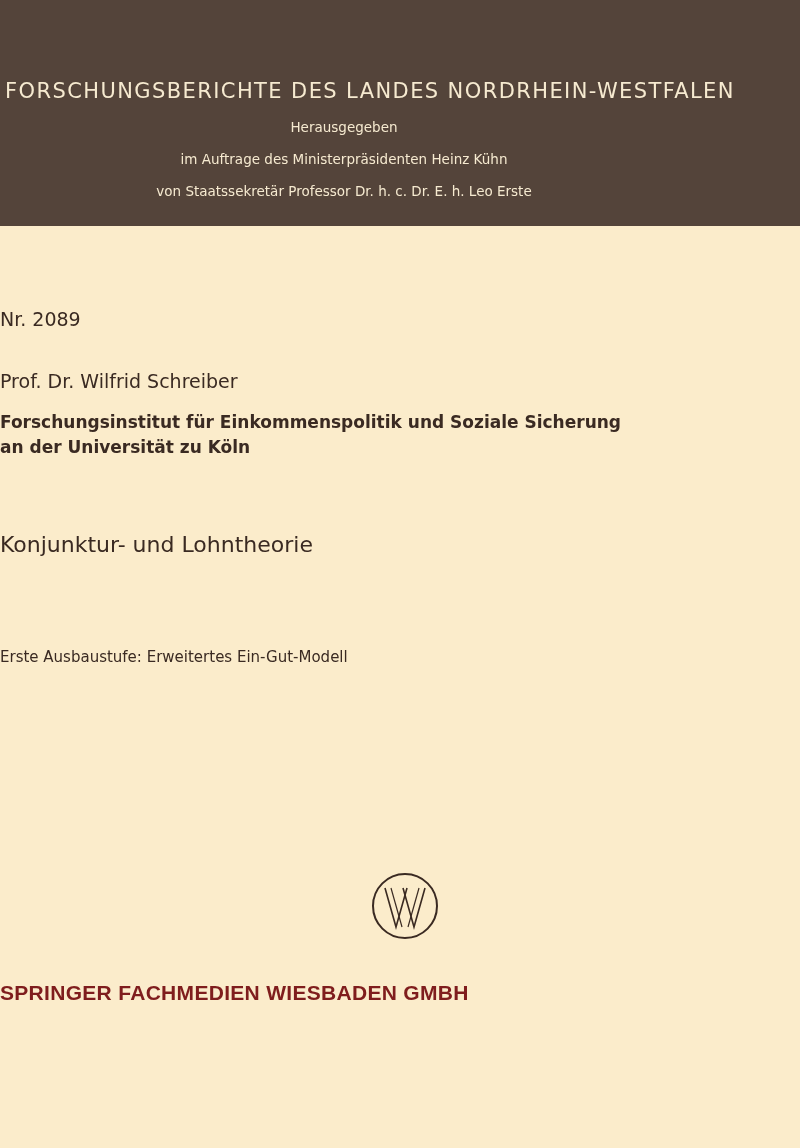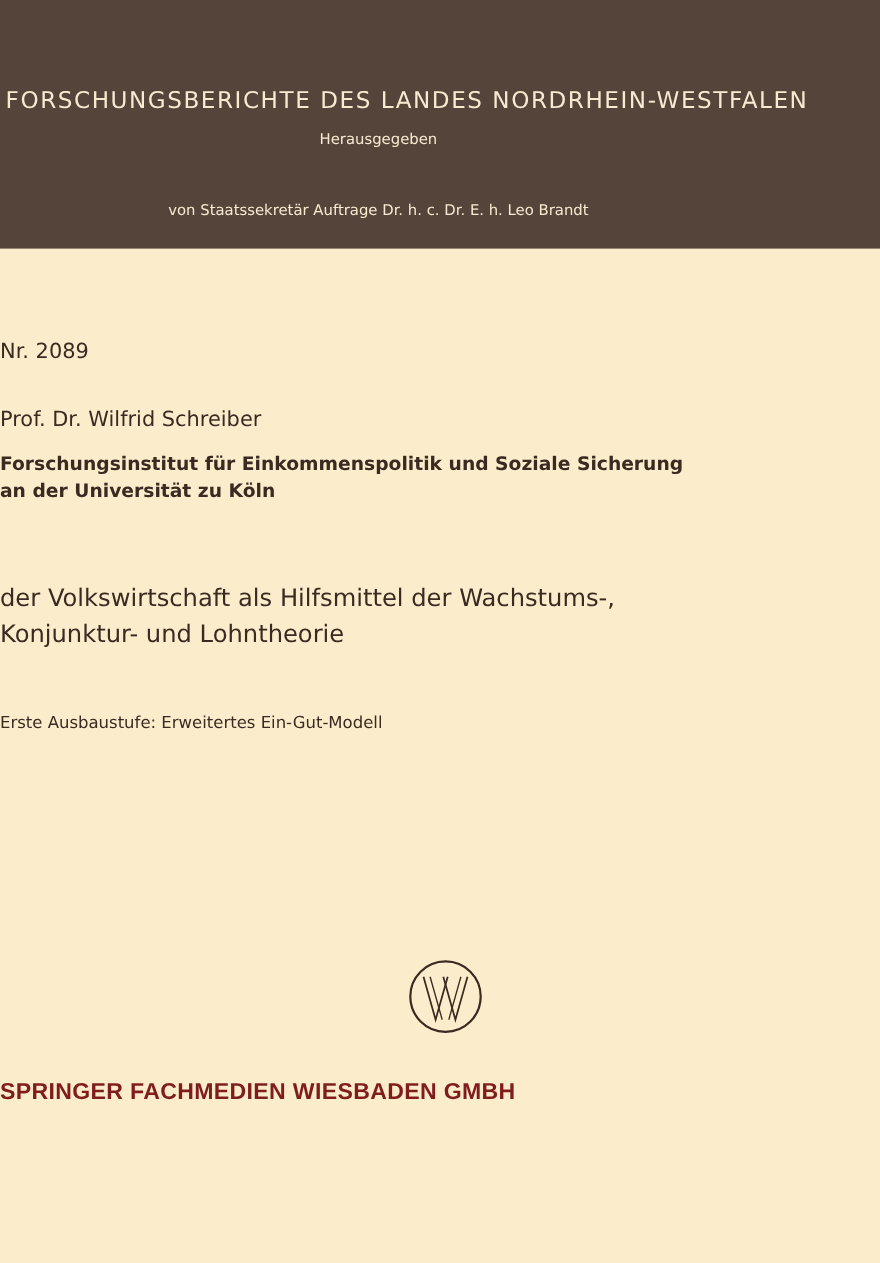--- a/index.html
+++ b/index.html
@@ -36,32 +36,32 @@
       font-weight: bold; font-size: 21px; line-height: 30px; letter-spacing: 0.3px;
       color: #7f1d1d;
     }
   </style>
 </head>
 <body>
 
 <div class="header">
   <div class="series">FORSCHUNGSBERICHTE DES LANDES NORDRHEIN-WESTFALEN</div>
   <div class="hline" style="top:118px">Herausgegeben</div>
-  <div class="hline" style="top:182px">von Staatssekretär Auftrage Dr. h. c. Dr. E. h. Leo Brandt</div>
+  <div class="hline" style="top:150px">im Auftrage des Ministerpräsidenten Heinz Kühn</div>
+  <div class="hline" style="top:182px">von Staatssekretär Professor Dr. h. c. Dr. E. h. Leo Erste</div>
 </div>
 
 <div class="c nr">Nr. 2089</div>
 <div class="c author">Prof. Dr. Wilfrid Schreiber</div>
 <div class="c inst">
   <div>Forschungsinstitut für Einkommenspolitik und Soziale Sicherung</div>
   <div>an der Universität zu Köln</div>
 </div>
 
 <div class="c title">
-  <div>der Volkswirtschaft als Hilfsmittel der Wachstums-,</div>
   <div>Konjunktur- und Lohntheorie</div>
 </div>
 <div class="c subtitle">Erste Ausbaustufe: Erweitertes Ein-Gut-Modell</div>
 
 <svg class="logo" viewBox="0 0 68 68">
   <circle cx="34" cy="34" r="32" fill="none" stroke="#3a2a22" stroke-width="2"></circle>
   <polyline points="14,16 25,55 36,16" fill="none" stroke="#3a2a22" stroke-width="1.6"></polyline>
   <polyline points="32,16 43,55 54,16" fill="none" stroke="#3a2a22" stroke-width="1.6"></polyline>
   <polyline points="20,16 31,55" fill="none" stroke="#3a2a22" stroke-width="1.2"></polyline>
   <polyline points="37,55 48,16" fill="none" stroke="#3a2a22" stroke-width="1.2"></polyline>

